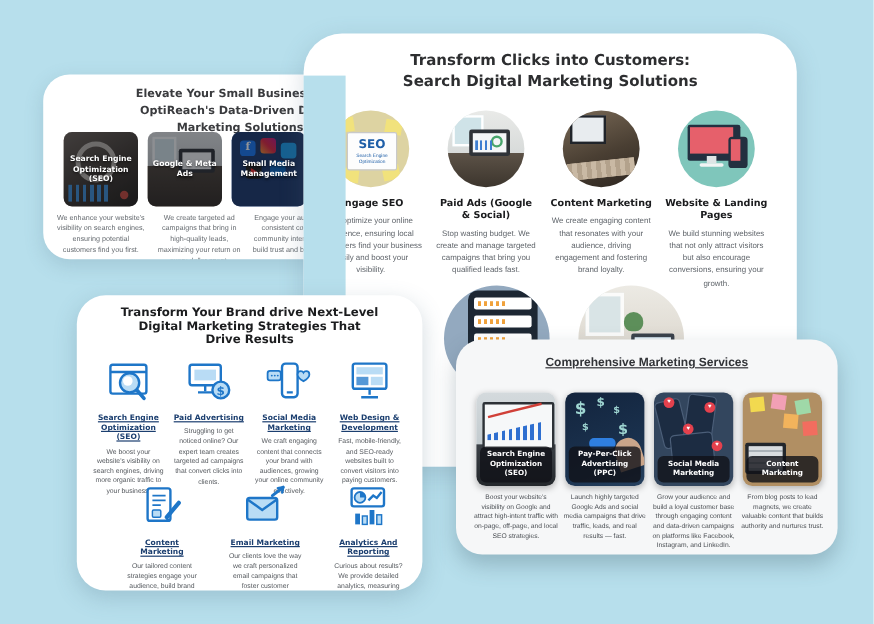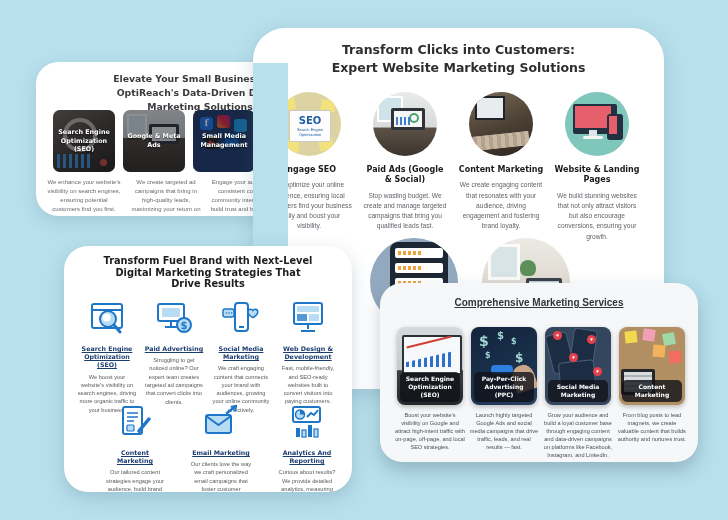--- a/index.html
+++ b/index.html
@@ -177,21 +177,21 @@
     <div class="paras">
       <p>We enhance your website's visibility on search engines, ensuring potential customers find you first.</p>
       <p>We create targeted ad campaigns that bring in high-quality leads, maximizing your return on every dollar spent.</p>
       <p>Engage your audience with consistent content and community interactions that build trust and brand loyalty.</p>
     </div>
   </div>
 
   <div class="card" id="card-a">
     <div class="title">
       <div class="titleline">Transform Clicks into Customers:</div>
-      <div class="titleline">Expert Website Marketing Solutions</div>
+      <div class="titleline">Search Digital Marketing Solutions</div>
     </div>
     <div class="svc-row">
       <div class="col">
         <div class="circle ph-seo">
           <div class="note" style="left:4px;top:6px;transform:rotate(-8deg);"></div>
           <div class="note" style="left:44px;top:8px;transform:rotate(10deg);"></div>
           <div class="note" style="left:8px;top:48px;transform:rotate(6deg);"></div>
           <div class="note" style="left:42px;top:46px;transform:rotate(-12deg);"></div>
           <div class="sign">
             <div class="big">SEO</div>
@@ -259,21 +259,21 @@
         <div class="laptop"></div>
         <div class="lscr"></div>
       </div>
     </div>
   </div>
 
   <div id="seam"></div>
 
   <div class="card" id="card-c">
     <div class="title">
-      <div class="titleline">Transform Fuel Brand with Next-Level</div>
+      <div class="titleline">Transform Your Brand drive Next-Level</div>
       <div class="titleline">Digital Marketing Strategies That</div>
       <div class="titleline">Drive Results</div>
     </div>
     <div class="row row1">
       <div class="col">
         <div class="icon">
           <svg width="40" height="36" viewBox="0 0 40 36">
             <rect x="5" y="4" width="30" height="24" rx="2" fill="#fff" stroke="#1e76c8" stroke-width="2"></rect>
             <line x1="5" y1="10" x2="35" y2="10" stroke="#1e76c8" stroke-width="2"></line>
             <circle cx="21" cy="19" r="8" fill="#b9dcf5" stroke="#1e76c8" stroke-width="2"></circle>

